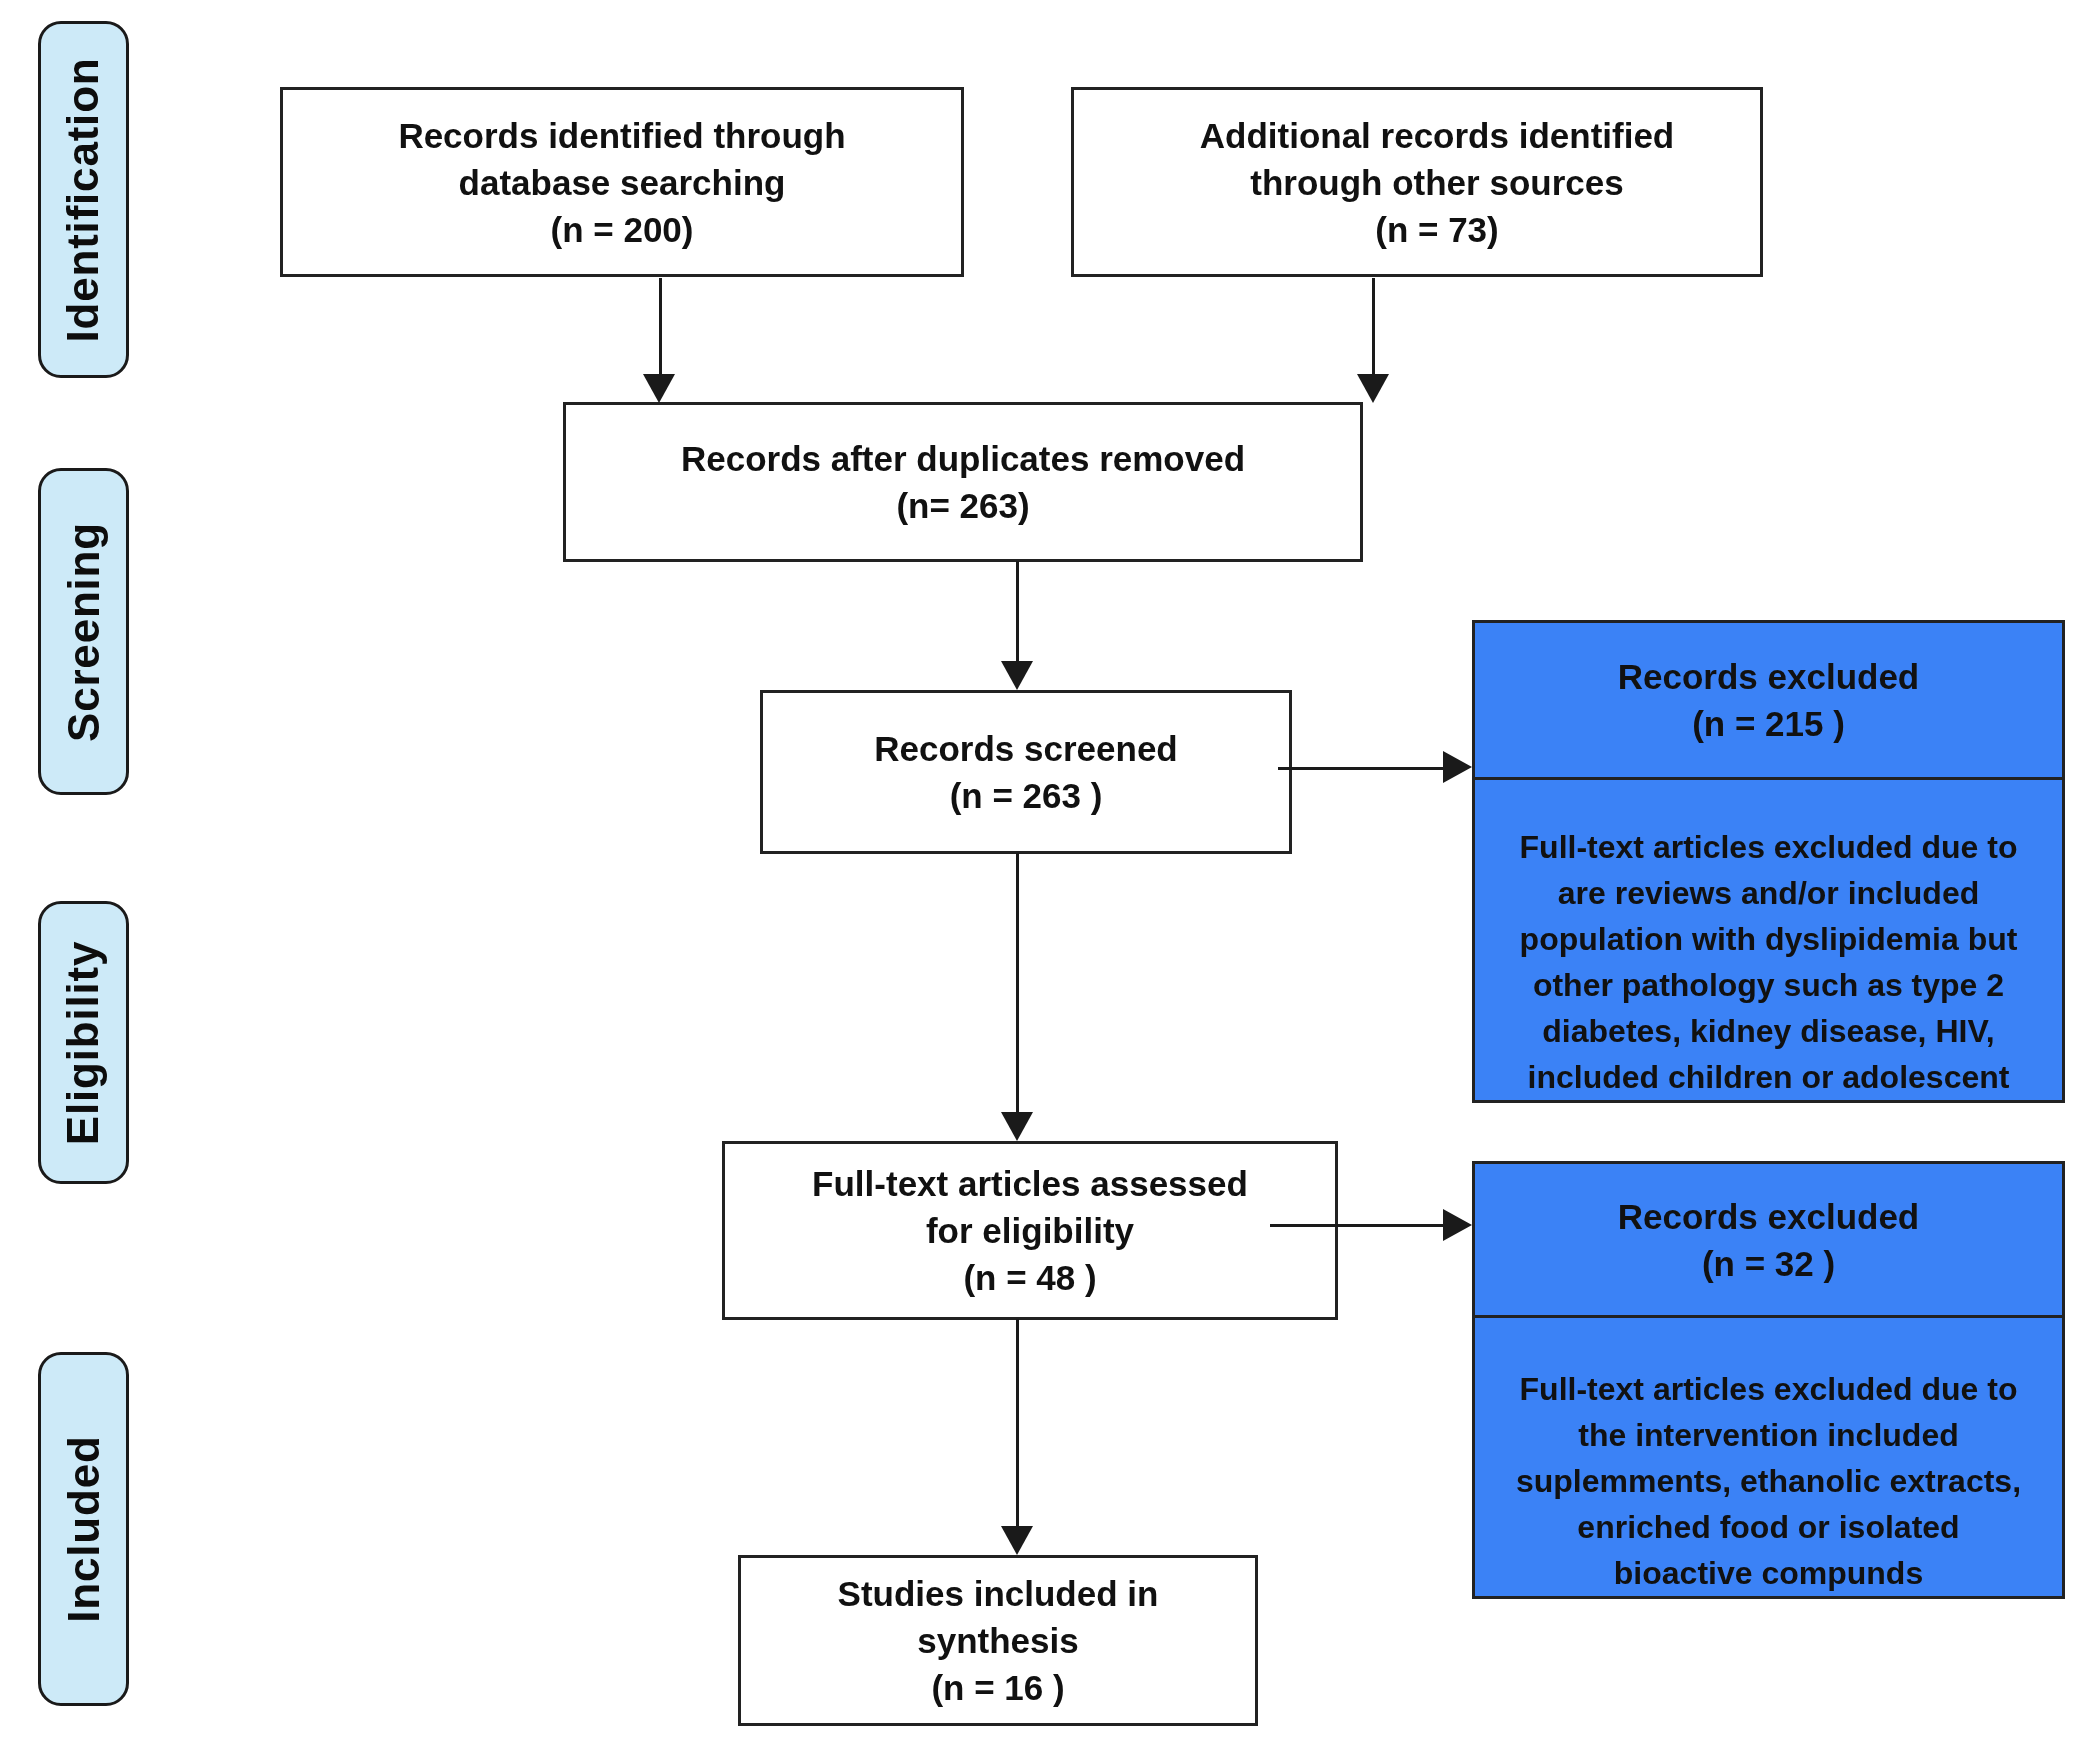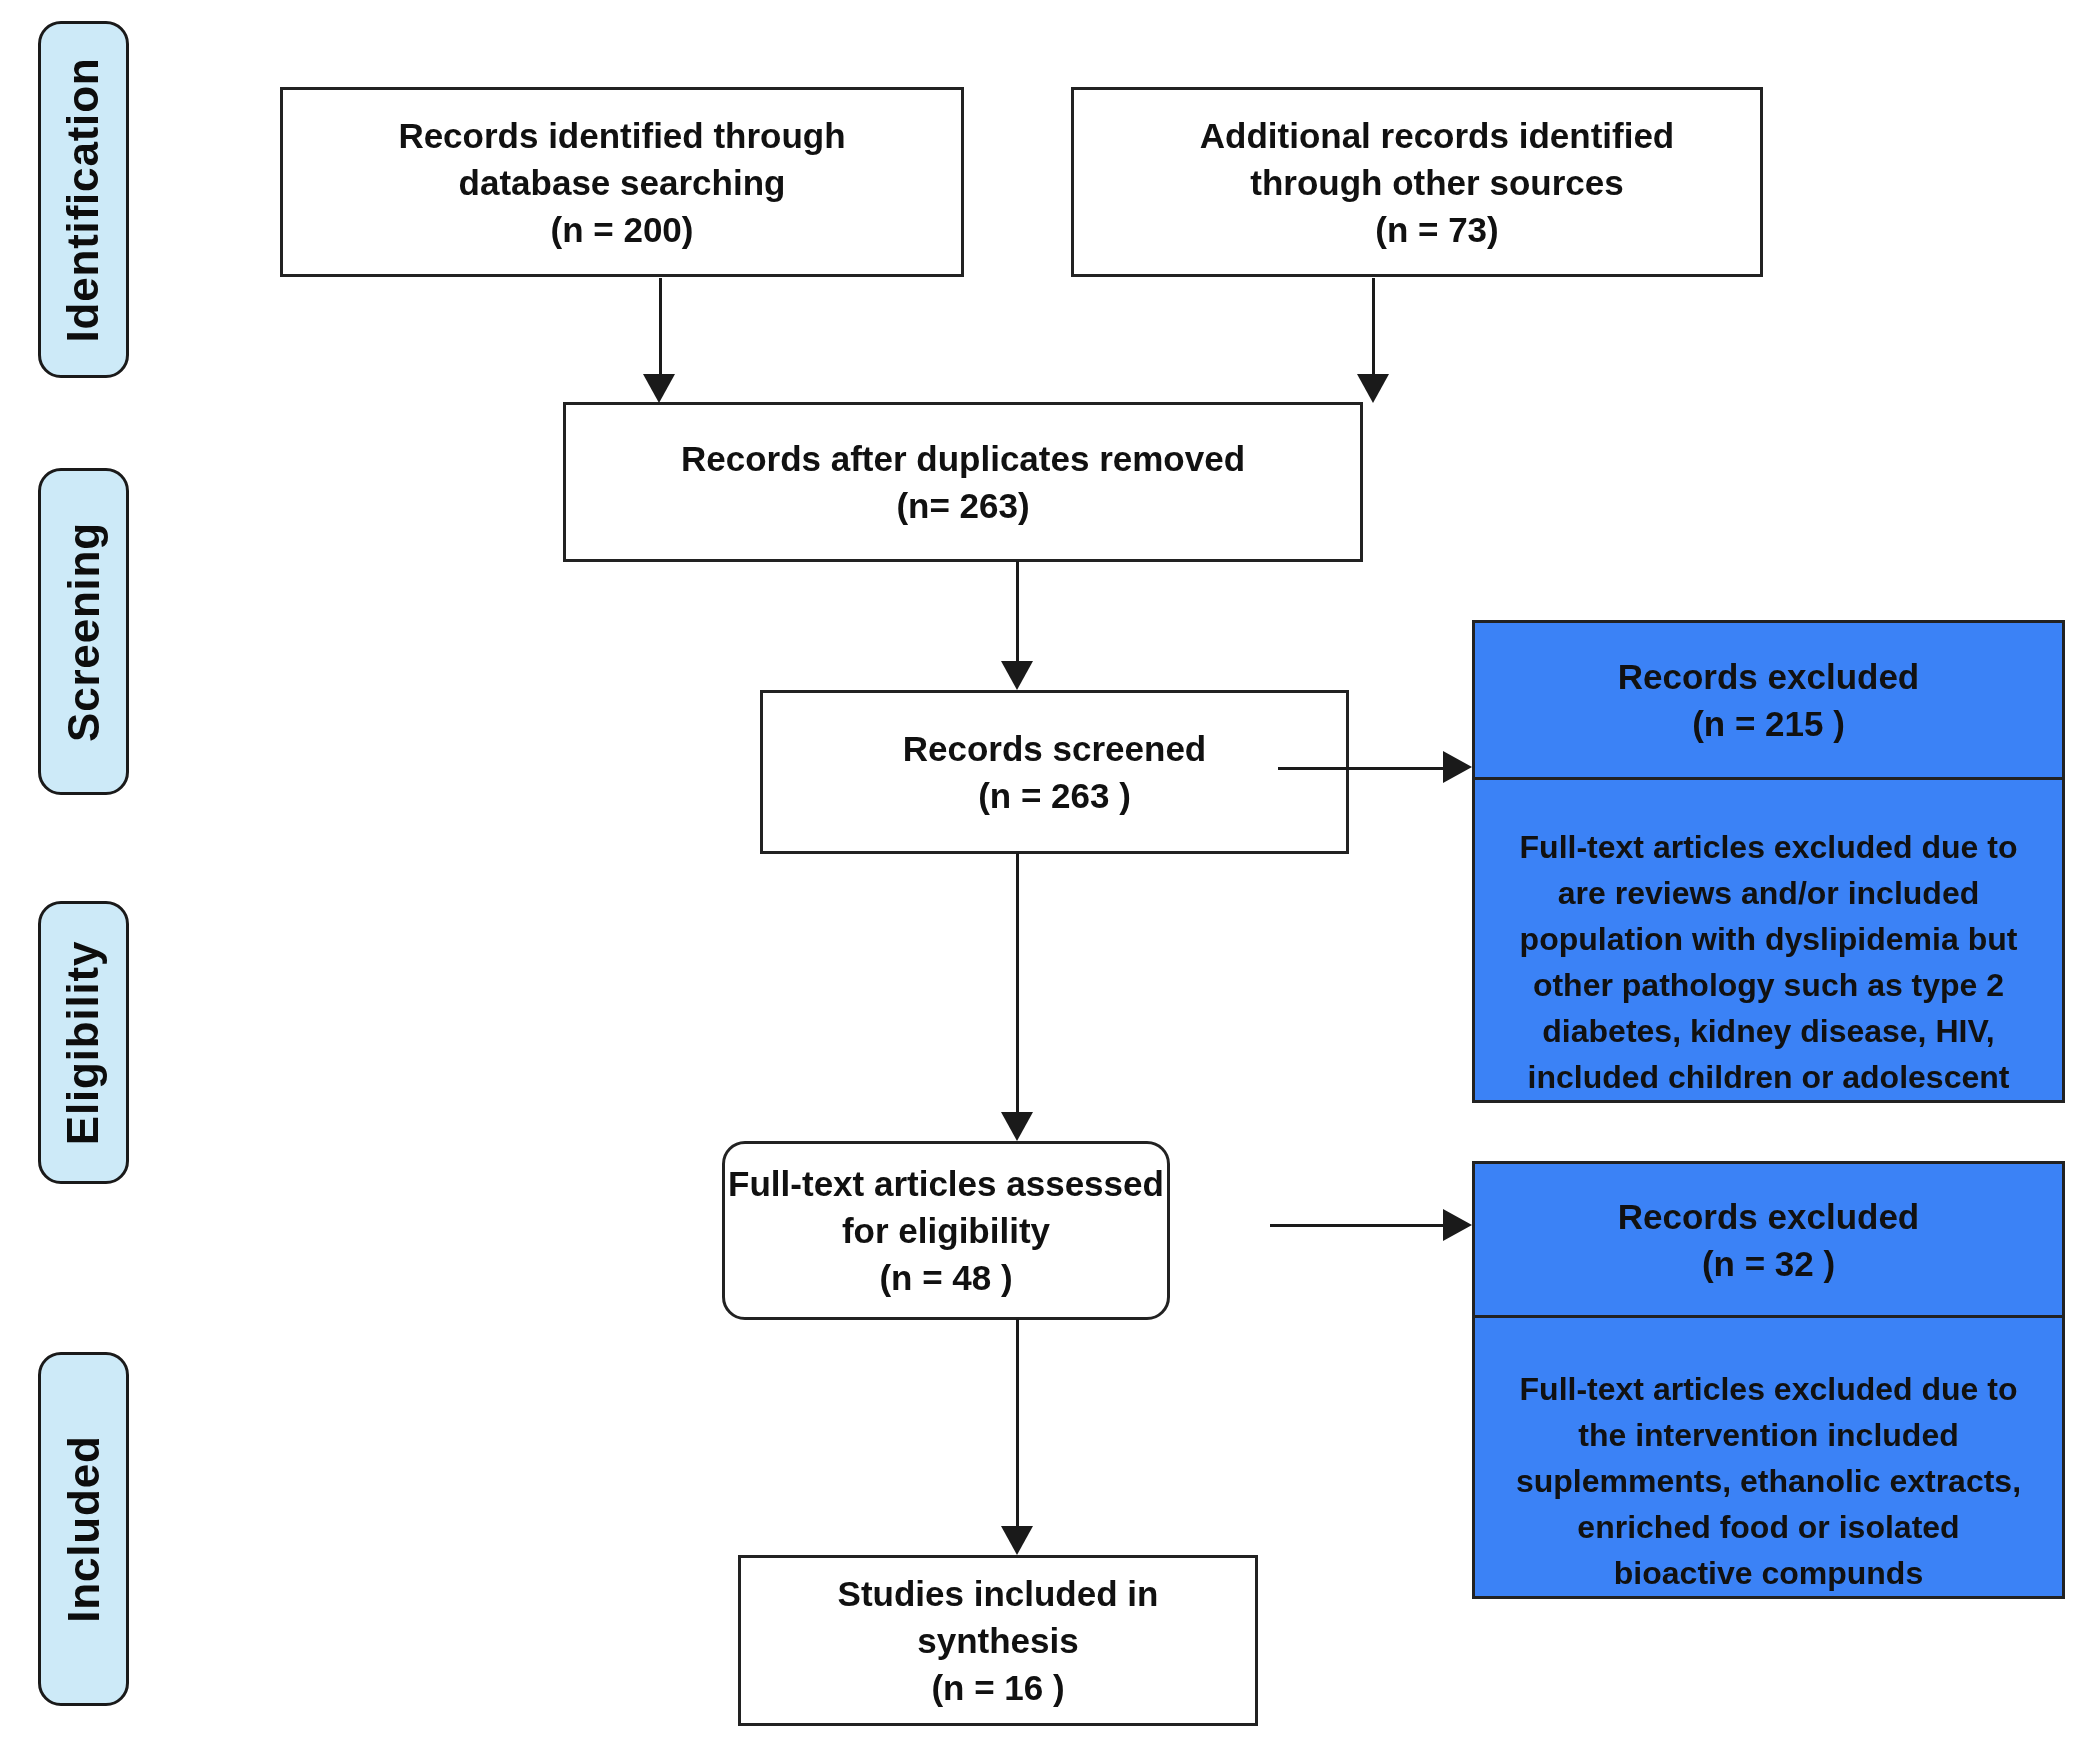--- a/index.html
+++ b/index.html
@@ -144,41 +144,41 @@
     <div class="line">Additional records identified</div>
     <div class="line">through other sources</div>
     <div class="line">(n = 73)</div>
   </div>
 
   <div class="box" style="left:563px;top:402px;width:800px;height:160px;">
     <div class="line">Records after duplicates removed</div>
     <div class="line">(n= 263)</div>
   </div>
 
-  <div class="box" style="left:760px;top:690px;width:589px;height:164px;">
+  <div class="box" style="left:760px;top:690px;width:532px;height:164px;">
     <div class="line">Records screened</div>
     <div class="line">(n = 263 )</div>
   </div>
 
   <div class="excl" style="left:1472px;top:620px;width:593px;height:483px;">
     <div class="excl-top" style="height:157px;">
       <div class="line">Records excluded</div>
       <div class="line">(n = 215 )</div>
     </div>
     <div class="excl-reason">
       <div class="rline">Full-text articles excluded due to</div>
       <div class="rline">are reviews and/or included</div>
       <div class="rline">population with dyslipidemia but</div>
       <div class="rline">other pathology such as type 2</div>
       <div class="rline">diabetes, kidney disease, HIV,</div>
       <div class="rline">included children or adolescent</div>
     </div>
   </div>
 
-  <div class="box" style="left:722px;top:1141px;width:448px;height:179px;border-radius:23px;">
+  <div class="box" style="left:722px;top:1141px;width:616px;height:179px;">
     <div class="line">Full-text articles assessed</div>
     <div class="line">for eligibility</div>
     <div class="line">(n = 48 )</div>
   </div>
 
   <div class="excl" style="left:1472px;top:1161px;width:593px;height:438px;">
     <div class="excl-top" style="height:154px;">
       <div class="line">Records excluded</div>
       <div class="line">(n = 32 )</div>
     </div>

